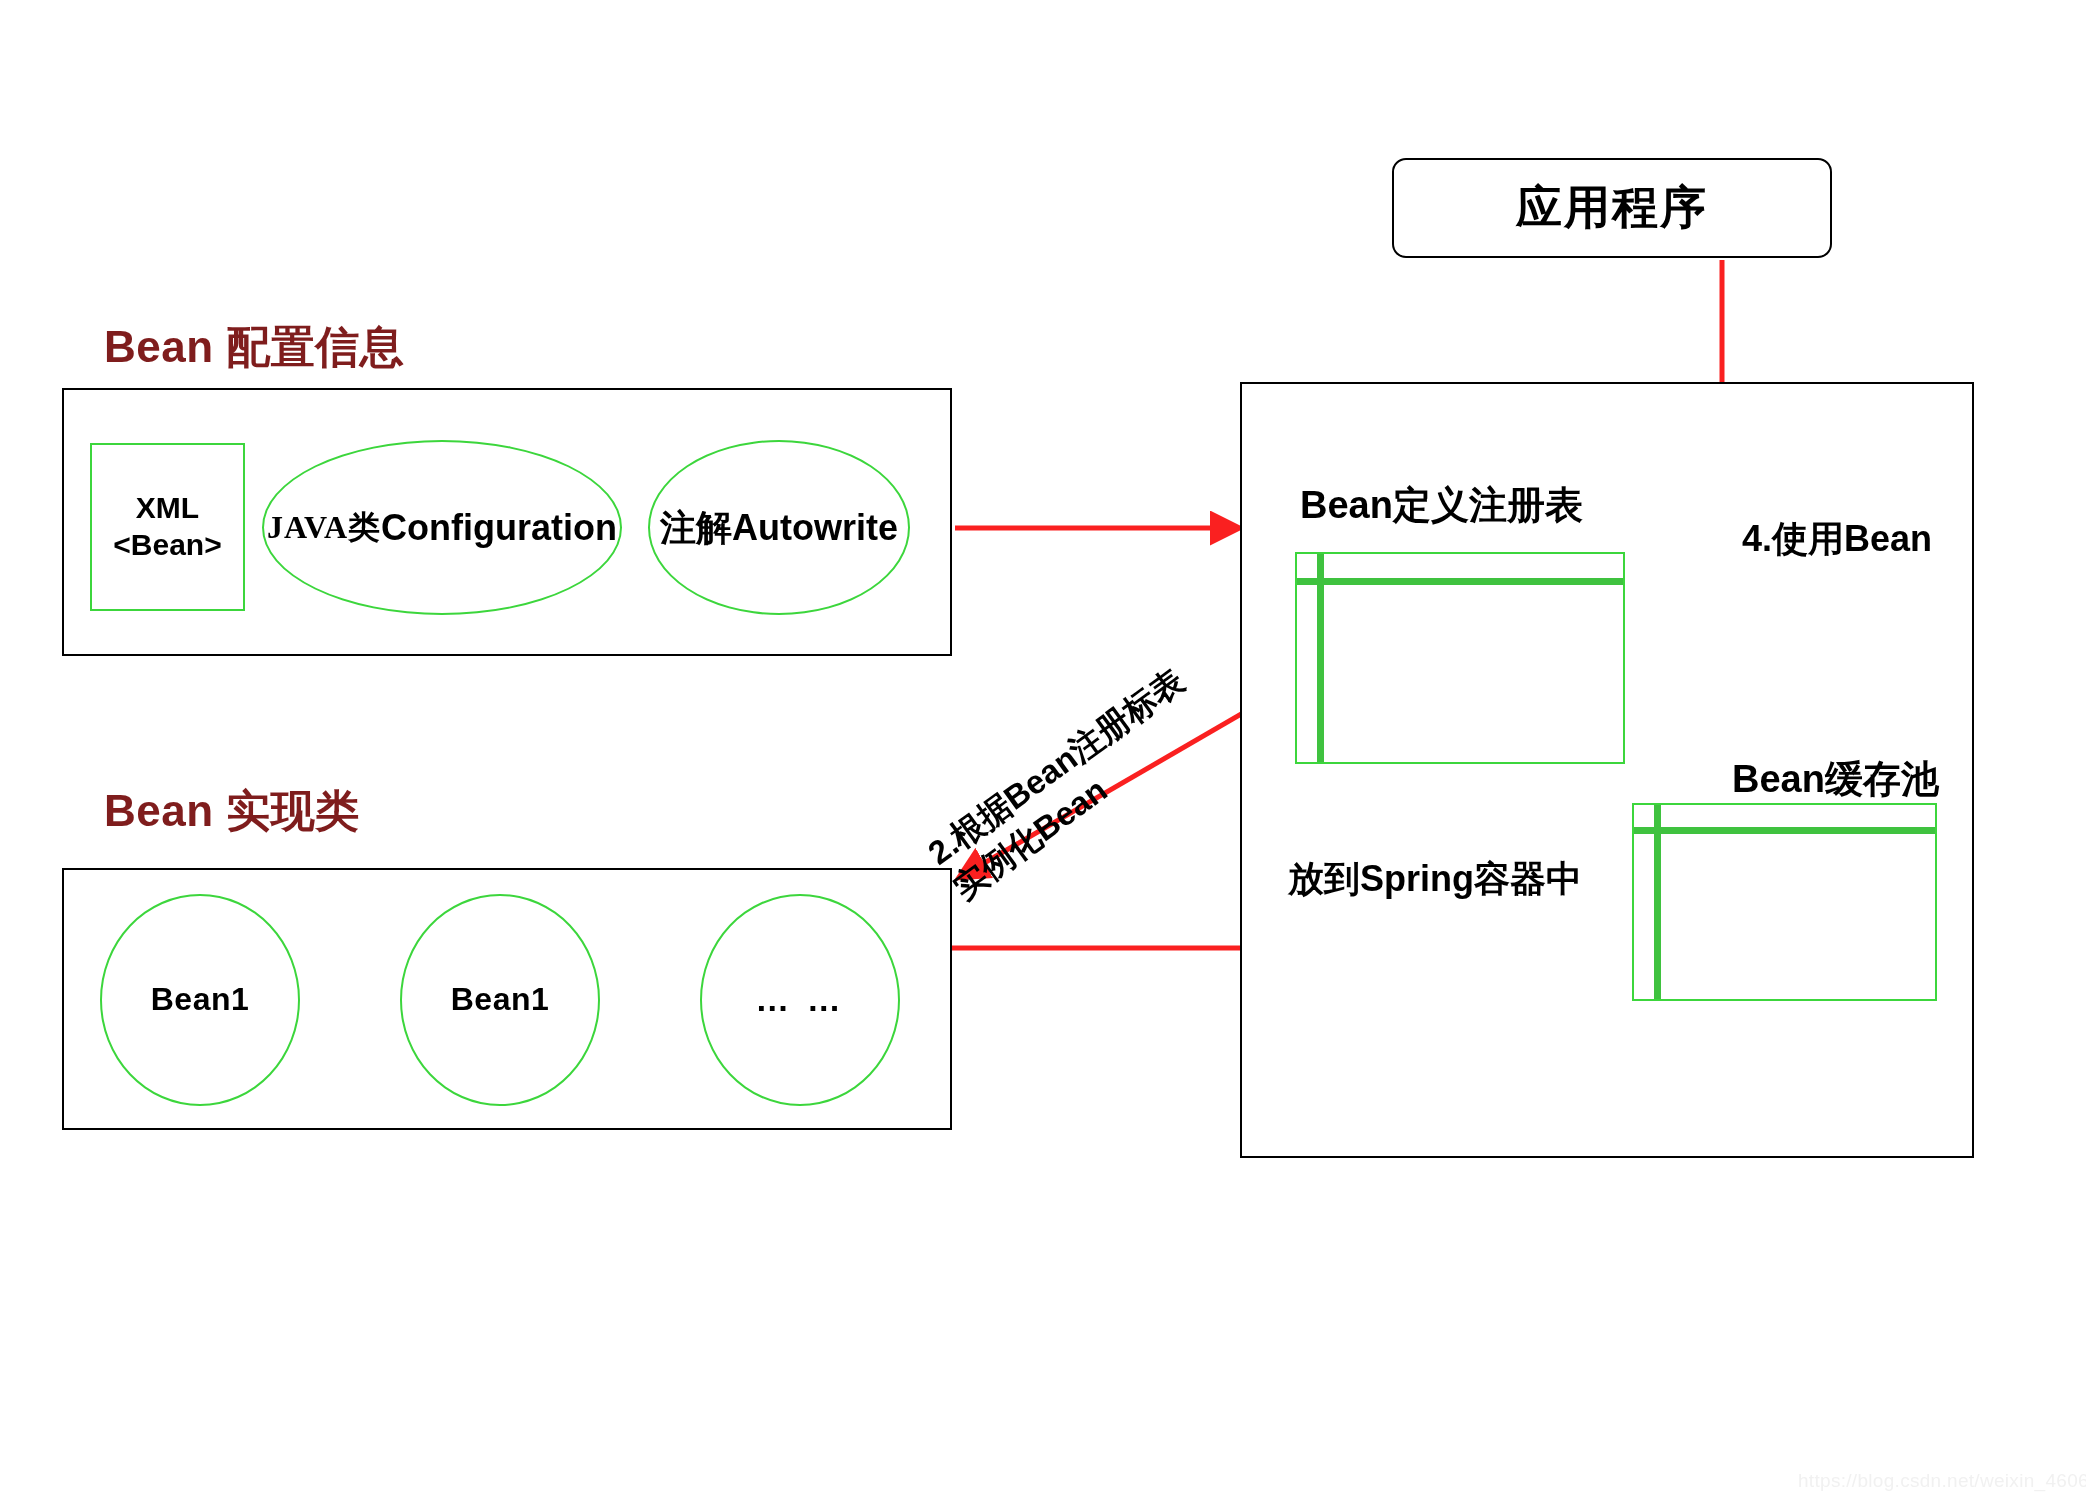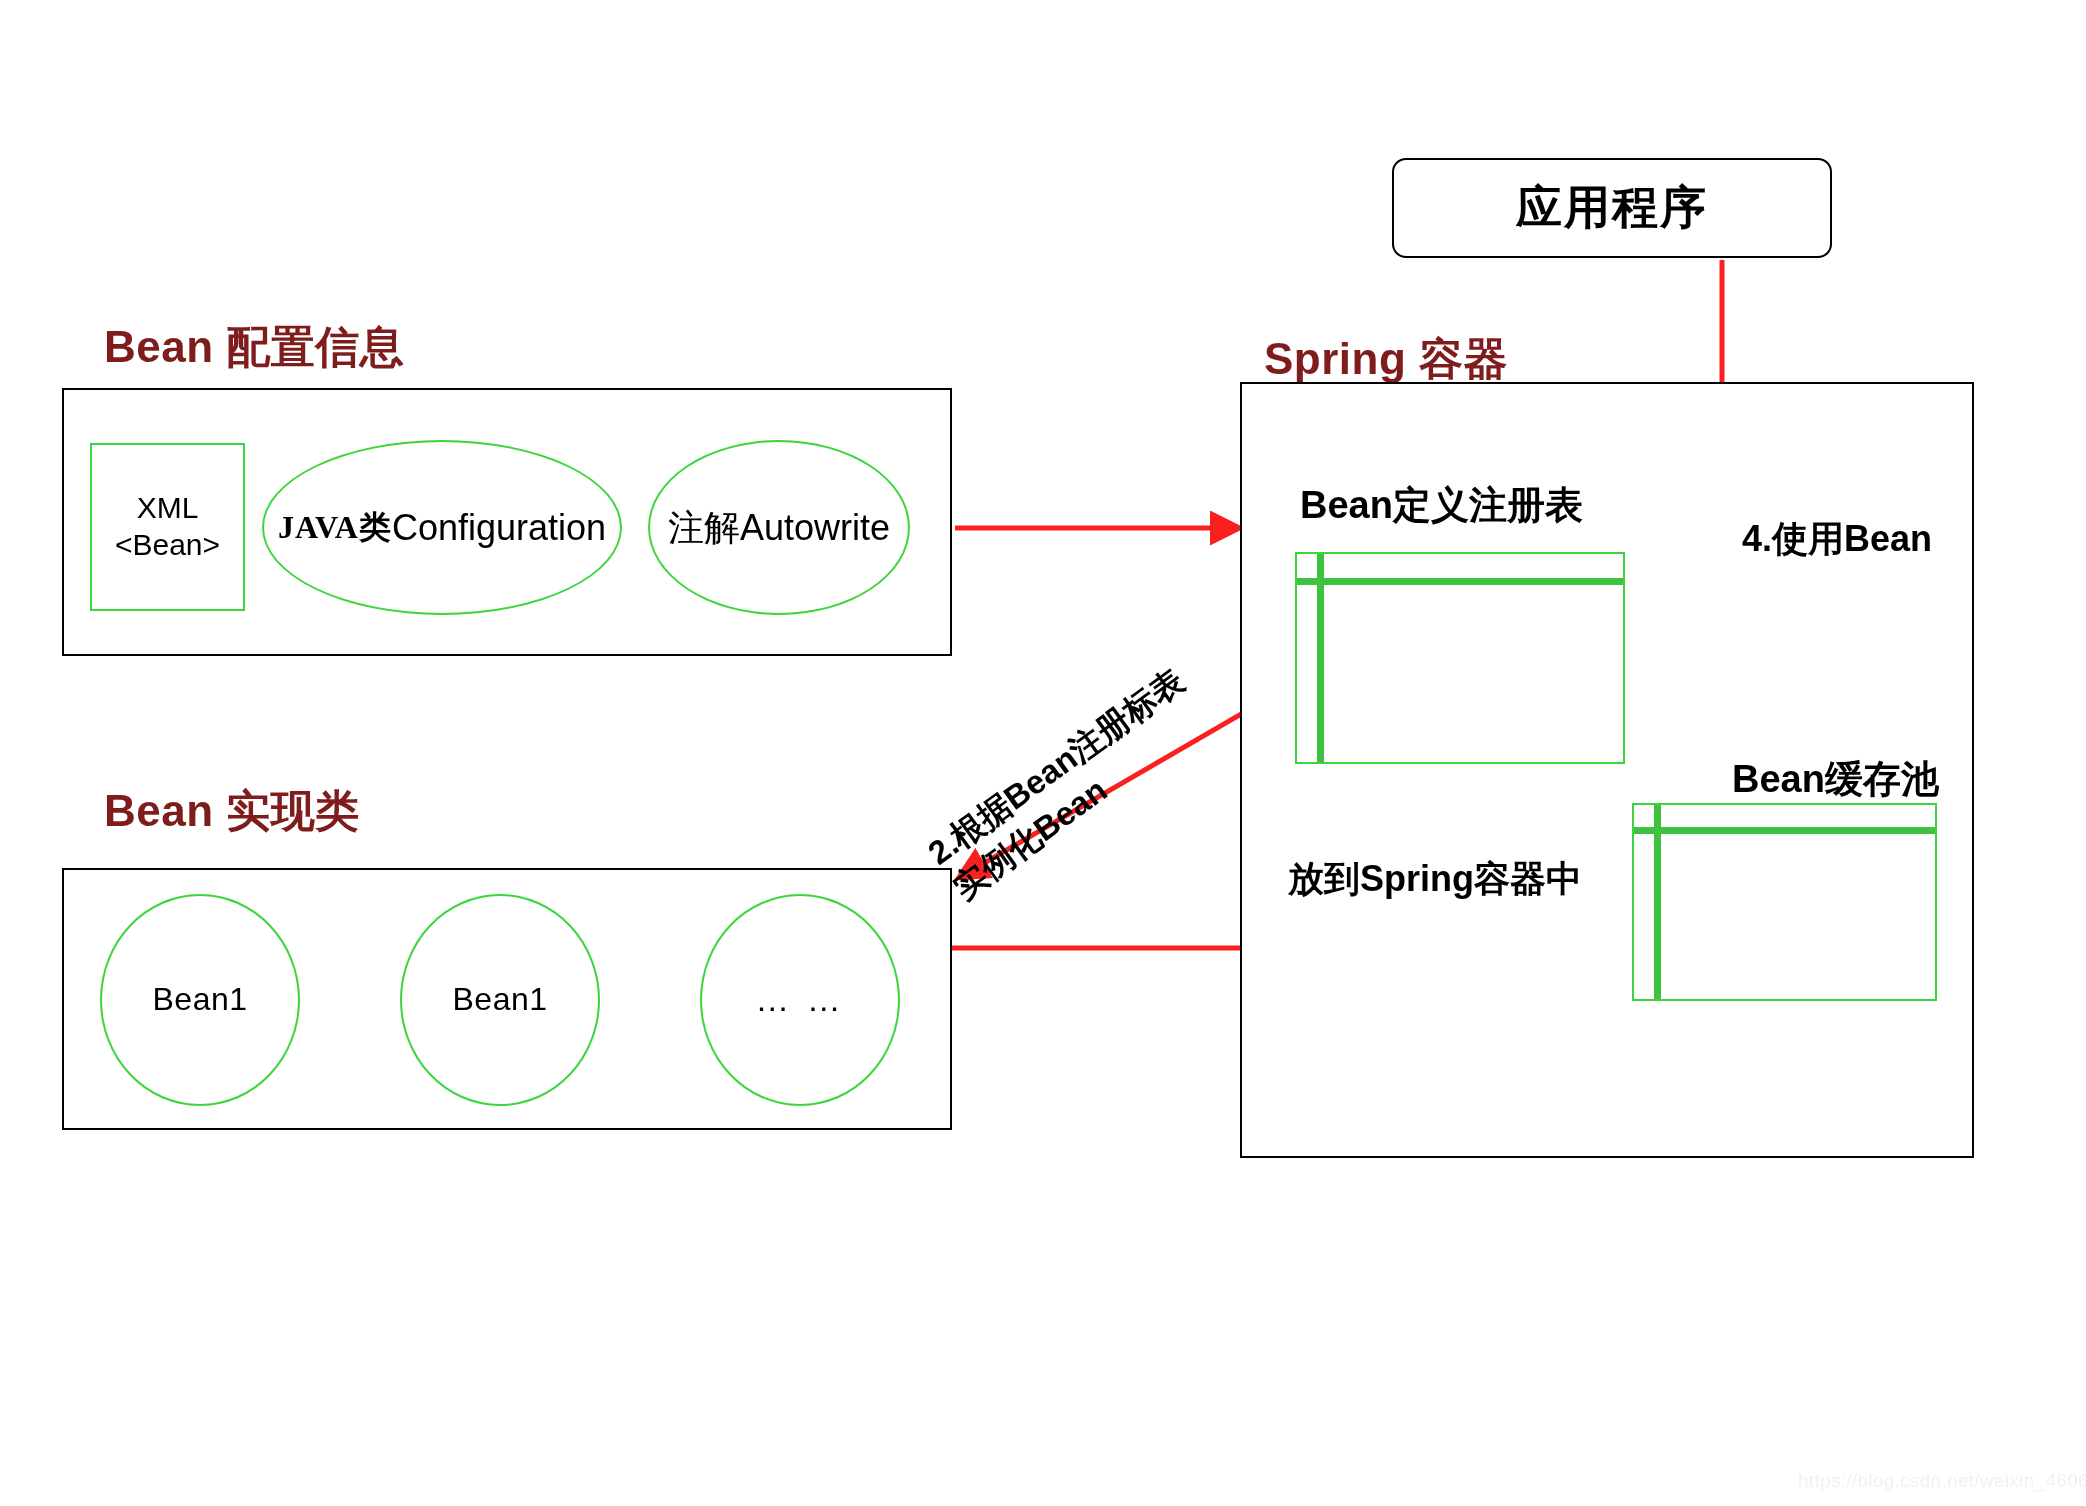--- a/index.html
+++ b/index.html
@@ -81,21 +81,21 @@
     box-sizing: border-box;
     display: flex;
     flex-direction: row;
     align-items: center;
     justify-content: center;
   }
 
   .shape-text {
     text-align: center;
     color: #000000;
-    font-weight: 400;
+    font-weight: 700;
     line-height: 1.22;
     white-space: nowrap;
   }
   .t-xml { font-size: 30px; }
   .t-serif {
     font-family: "Liberation Serif", "DejaVu Serif", serif;
     font-weight: 700;
     font-size: 32px;
     letter-spacing: 1px;
   }
@@ -210,21 +210,20 @@
   </div>
 
   <div class="green-ellipse" style="left:400px; top:894px; width:200px; height:212px;">
     <div class="shape-text t-bean">Bean1</div>
   </div>
 
   <div class="green-ellipse" style="left:700px; top:894px; width:200px; height:212px;">
     <div class="shape-text t-dots">… …</div>
   </div>
 
-  <div class="section-title big" style="left:1264px; top:330px;">Spring 容器</div>
 
   <div class="black-box" style="left:1240px; top:382px; width:734px; height:776px;"></div>
 
   <div class="plain-label lbl-38" style="left:1300px; top:482px;">Bean定义注册表</div>
 
   <div class="registry" style="left:1295px; top:552px; width:330px; height:212px;">
     <div class="hline" style="top:24px;"></div>
     <div class="vline" style="left:20px;"></div>
   </div>
 

